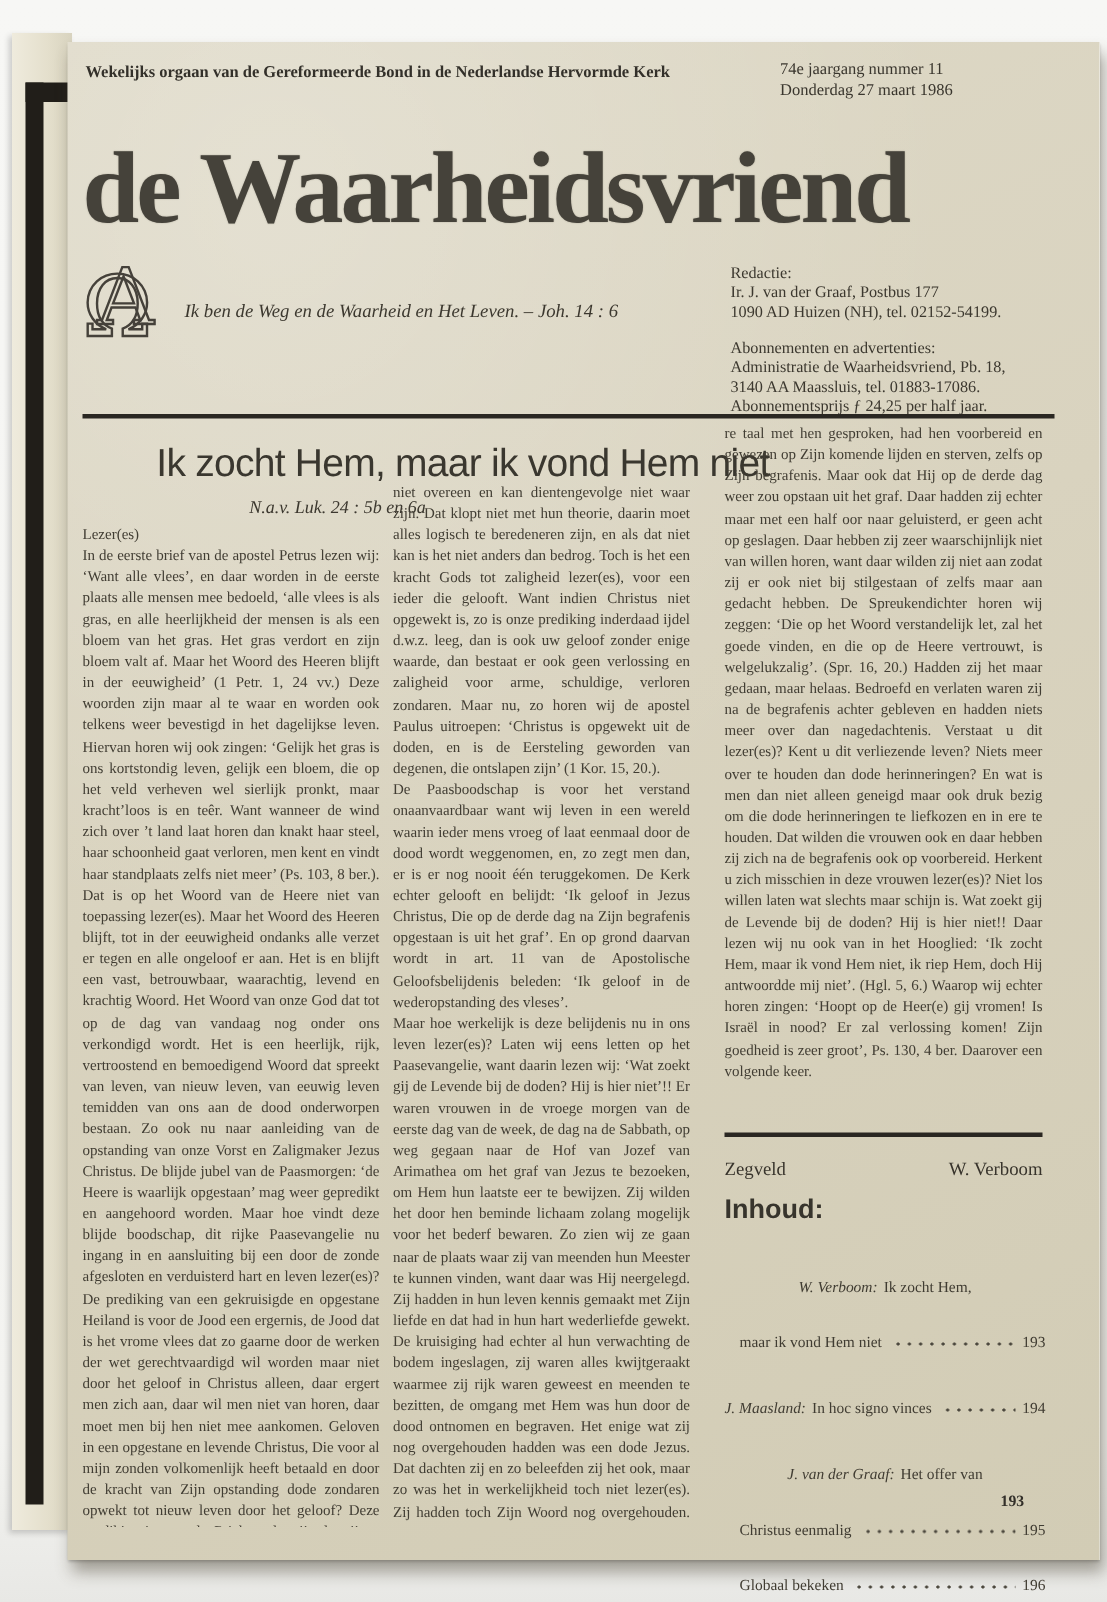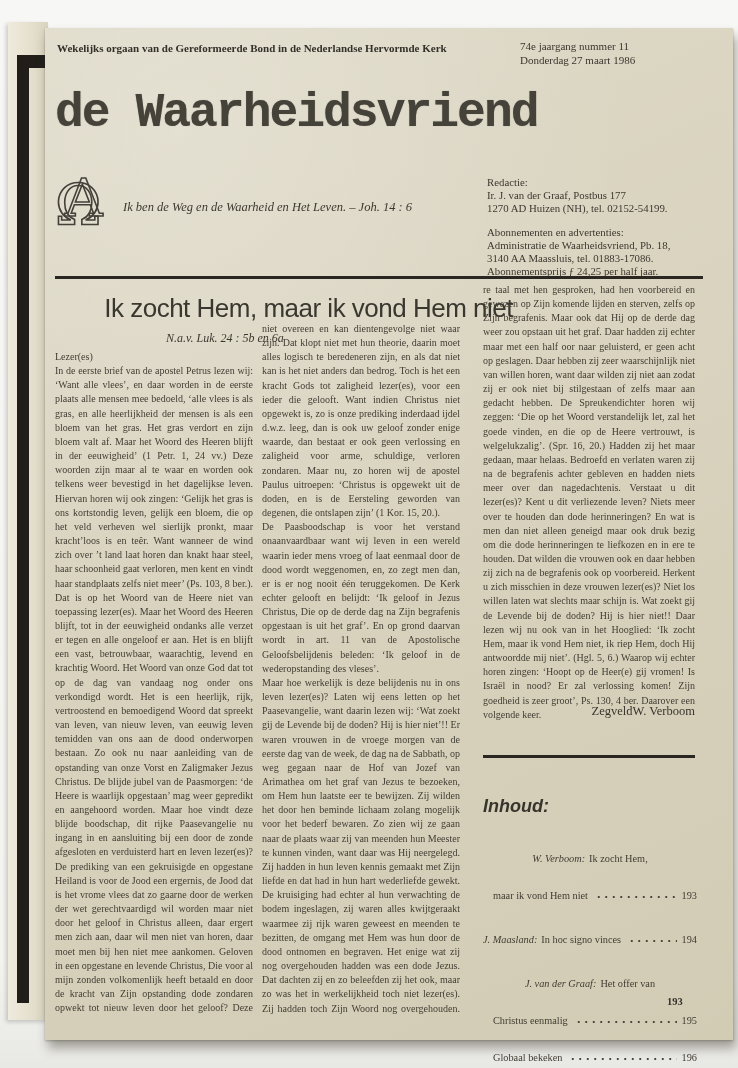--- a/index.html
+++ b/index.html
@@ -24,44 +24,44 @@
       linear-gradient(155deg,#ded9c7 0%,#d9d3bf 45%,#d2ccb5 100%);
     box-shadow:3px 8px 10px rgba(70,64,48,.45), 0 1px 2px rgba(0,0,0,.25);
     color:#3f3b31;
     padding-left:20px;
   }
   .abs{position:absolute;}
   
   .hdr-left{left:12px;top:14px;width:470px;font-weight:bold;font-size:11px;color:#33302a;}
   .hdr-right{left:475px;top:12px;width:180px;font-size:11px;line-height:13.5px;color:#3a362e;}
   
-  .masthead{left:10px;top:58px;width:655px;font-weight:bold;font-size:48px;
+  .masthead{left:10px;top:58px;width:655px;font-weight:bold;font-size:68px;
     letter-spacing:-2px;white-space:nowrap;color:#45423a;
-    text-shadow:0 0 1px rgba(60,55,45,.4);font-family:Liberation Mono, monospace;}
+    text-shadow:0 0 1px rgba(60,55,45,.4);}
   .logo{left:10px;top:138px;width:62px;height:66px;}
   .quote{left:78px;top:172px;width:380px;font-style:italic;font-size:12.5px;color:#3c382f;}
   .contact{left:442px;top:148px;width:225px;font-size:10.8px;line-height:13.2px;color:#3c382f;}
   .contact .gap{height:10px;}
   .rule-main{left:10px;top:248px;width:648px;height:3px;background:#2a2722;}
   
   .headline{left:8px;top:265px;width:460px;font-family:"Liberation Sans",sans-serif;
     font-size:26px;letter-spacing:-.5px;color:#3a372f;white-space:nowrap;text-align:right;}
   .subtitle{left:45px;top:303px;width:270px;text-align:center;font-style:italic;font-size:12px;color:#3c382f;}
   .col{font-size:10px;line-height:14.15px;text-align:justify;color:#413d33;overflow:hidden;}
   .col p{margin:0;}
   .col1{left:10px;top:322px;width:198px;height:668px;}
   .col2{left:217px;top:294px;width:198px;height:696px;}
   .col3{left:438px;top:255px;width:212px;height:452px;}
   .salutation{display:block;}
   
-  .sig{left:438px;top:676px;width:212px;font-size:12.5px;color:#38342c;display:flex;justify-content:flex-end;}
+  .sig{left:438px;top:744px;width:212px;font-size:12.5px;color:#38342c;display:flex;justify-content:space-between;}
   .sig-rule{left:438px;top:727px;width:212px;height:3px;background:#2a2722;}
   
   .inhoud-head{left:438px;top:768px;width:212px;font-family:"Liberation Sans",sans-serif;
-    font-size:18px;font-weight:600;color:#37342c;font-style:italic;}
+    font-size:18px;font-weight:600;color:#37342c;}
   .toc{left:438px;top:800px;width:214px;font-size:10.3px;line-height:13px;color:#403c32;}
   .toc-row{display:flex;align-items:baseline;justify-content:center;}
   .toc-row.mt{margin-top:7px;}
   .toc-row.indent{padding-left:10px;}
   .toc-author{font-style:italic;margin-right:4px;white-space:nowrap;}
   .toc-title{white-space:nowrap;margin-top:24px;}
   .leader{flex:1;min-width:14px;margin:0 5px 1px 7px;height:8px;
     background-image:radial-gradient(circle,#4a463c 0.9px,rgba(0,0,0,0) 1.2px);
     background-size:7.5px 4px;background-repeat:repeat-x;background-position:left bottom;}
   .toc-page{white-space:nowrap;}
@@ -91,21 +91,21 @@
       <text x="0" y="58" font-family="DejaVu Serif, serif" font-size="56" fill="none" stroke="#45413а" stroke-width="1.6" style="stroke:#45413a;">Ω</text>
       <text x="10" y="50" font-family="DejaVu Serif, serif" font-size="52" fill="none" stroke="#45413a" stroke-width="1.6">A</text>
     </svg>
   </div>
 
   <div class="abs quote">Ik ben de Weg en de Waarheid en Het Leven. – Joh. 14 : 6</div>
 
   <div class="abs contact">
     <div>Redactie:</div>
     <div>Ir. J. van der Graaf, Postbus 177</div>
-    <div>1270 AD Huizen (NH), tel. 02152-54199.</div>
+    <div>1090 AD Huizen (NH), tel. 02152-54199.</div>
     <div class="gap"></div>
     <div>Abonnementen en advertenties:</div>
     <div>Administratie de Waarheidsvriend, Pb. 18,</div>
     <div>3140 AA Maassluis, tel. 01883-17086.</div>
     <div>Abonnementsprijs ƒ 24,25 per half jaar.</div>
   </div>
 
   <div class="abs rule-main"></div>
 
   <div class="abs headline">Ik zocht Hem, maar ik vond Hem niet</div>

